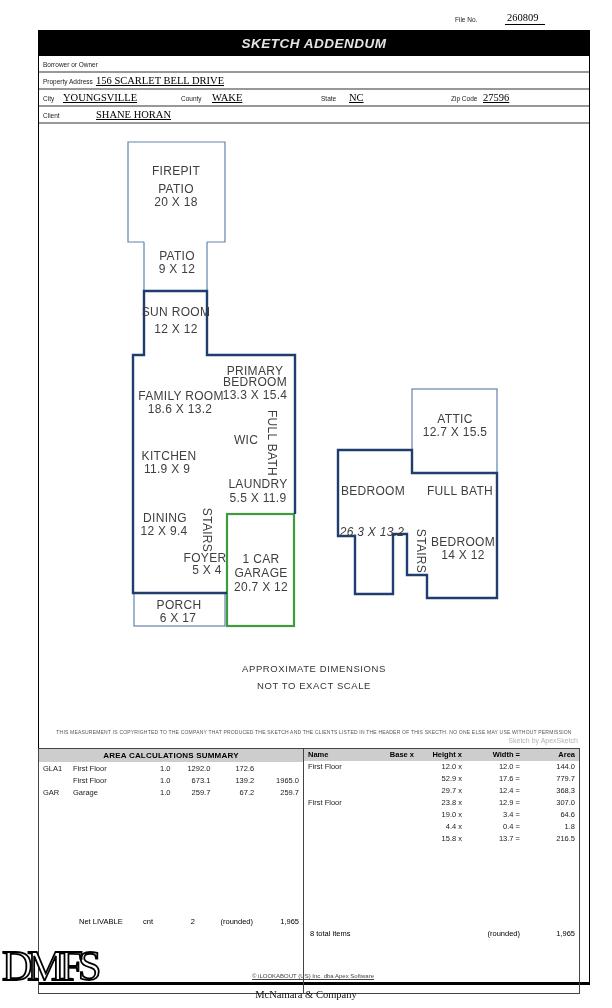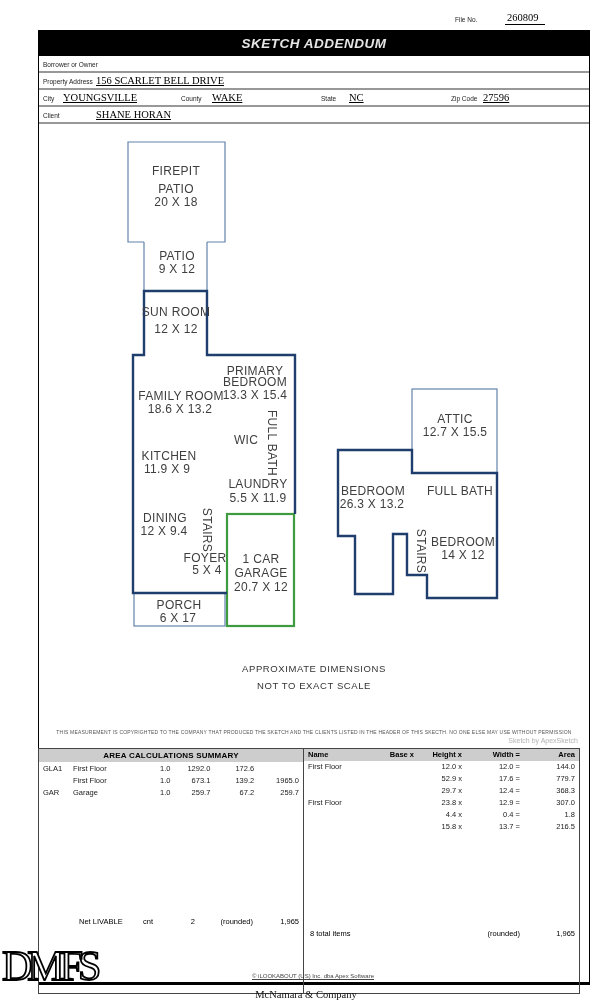--- a/index.html
+++ b/index.html
@@ -140,21 +140,21 @@
       <div class="plan-label" style="left: 205px; top: 558px;">FOYER</div>
       <div class="plan-label" style="left: 207px; top: 570px;">5 X 4</div>
       <div class="plan-label" style="left: 261px; top: 559px;">1 CAR</div>
       <div class="plan-label" style="left: 261px; top: 573px;">GARAGE</div>
       <div class="plan-label" style="left: 261px; top: 587px;">20.7 X 12</div>
       <div class="plan-label" style="left: 179px; top: 605px;">PORCH</div>
       <div class="plan-label" style="left: 178px; top: 618px;">6 X 17</div>
       <div class="plan-label" style="left: 455px; top: 419px;">ATTIC</div>
       <div class="plan-label" style="left: 455px; top: 432px;">12.7 X 15.5</div>
       <div class="plan-label" style="left: 373px; top: 491px;">BEDROOM</div>
-      <div class="plan-label" style="left: 372px; top: 504px;">26.3 X 13.2</div>
+      <div class="plan-label" style="left: 372px; top: 532px; font-style: italic;">26.3 X 13.2</div>
       <div class="plan-label" style="left: 460px; top: 491px;">FULL BATH</div>
       <div class="plan-label vertical" style="left: 421px; top: 551px;">STAIRS</div>
       <div class="plan-label" style="left: 463px; top: 542px;">BEDROOM</div>
       <div class="plan-label" style="left: 463px; top: 555px;">14 X 12</div>
     </div>
 
   <div class="approx" style="top:663px">APPROXIMATE DIMENSIONS</div>
   <div class="approx" style="top:680px">NOT TO EXACT SCALE</div>
   <div class="sketch-copyright">THIS MEASUREMENT IS COPYRIGHTED TO THE COMPANY THAT PRODUCED THE SKETCH AND THE CLIENTS LISTED IN THE HEADER OF THIS SKECTH. NO ONE ELSE MAY USE WITHOUT PERMISSION</div>
   <div class="sketch-by">Sketch by ApexSketch</div>
@@ -229,20 +229,27 @@
           <div class="trow">
             <span class="brk-c0">First Floor</span>
             <span class="brk-c1"></span>
             <span class="brk-c2">23.8 x</span>
             <span class="brk-c3">12.9 =</span>
             <span class="brk-c4">307.0</span>
           </div>
           <div class="trow">
             <span class="brk-c0"></span>
             <span class="brk-c1"></span>
+            <span class="brk-c2">19.0 x</span>
+            <span class="brk-c3">3.4 =</span>
+            <span class="brk-c4">64.6</span>
+          </div>
+          <div class="trow">
+            <span class="brk-c0"></span>
+            <span class="brk-c1"></span>
             <span class="brk-c2">4.4 x</span>
             <span class="brk-c3">0.4 =</span>
             <span class="brk-c4">1.8</span>
           </div>
           <div class="trow">
             <span class="brk-c0"></span>
             <span class="brk-c1"></span>
             <span class="brk-c2">15.8 x</span>
             <span class="brk-c3">13.7 =</span>
             <span class="brk-c4">216.5</span>

